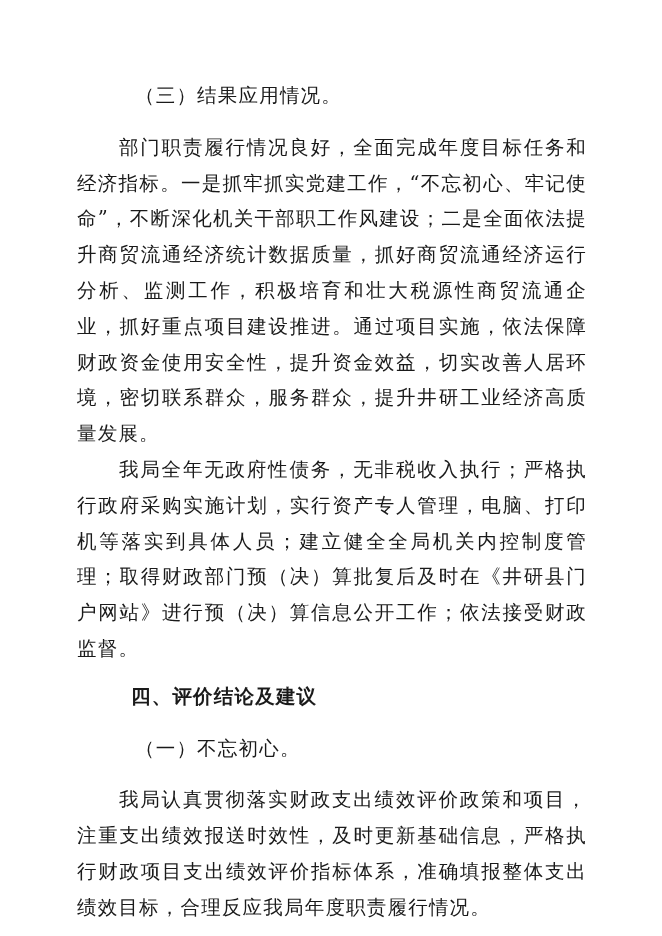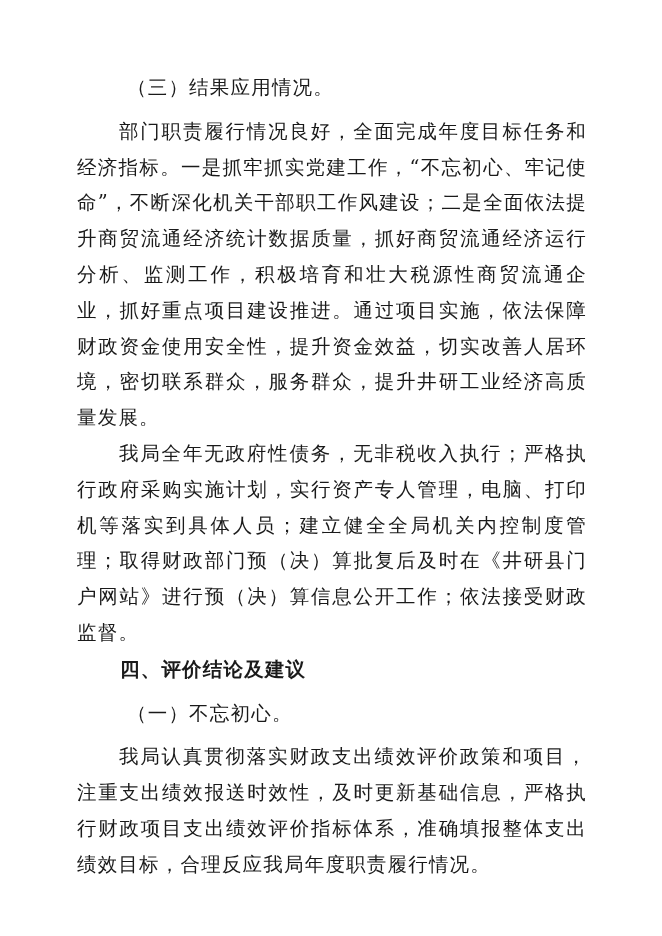--- a/index.html
+++ b/index.html
@@ -5,22 +5,22 @@
   html, body { margin: 0; padding: 0; background: #ffffff; }
   body { width: 662px; height: 936px; position: relative; overflow: hidden; }
   .page {
     position: absolute; left: 77px; top: 62px; width: 510px;
     font-family: "DejaVu Serif", "Liberation Serif", serif;
     font-size: 19.5px; line-height: 35.8px; color: #1a1a1a;
     text-align: justify; letter-spacing: 1.2px;
   }
   .p { margin: 0; }
   .indent { text-indent: 42px; }
-  .h1 { font-family: "DejaVu Sans", "Liberation Sans", sans-serif; font-weight: bold; text-indent: 42px; margin: 1px; }
-  .h2 { text-indent: 42px; margin: 8px; }
+  .h1 { font-family: "DejaVu Sans", "Liberation Sans", sans-serif; font-weight: bold; text-indent: 42px; margin: 12px; }
+  .h2 { text-indent: 42px; margin: 16px; }
 </style>
 </head>
 <body>
 
 <div class="page">
   <p class="h2">（三）结果应用情况。</p>
   <p class="p indent">部门职责履行情况良好，全面完成年度目标任务和经济指标。一是抓牢抓实党建工作，“不忘初心、牢记使命”，不断深化机关干部职工作风建设；二是全面依法提升商贸流通经济统计数据质量，抓好商贸流通经济运行分析、监测工作，积极培育和壮大税源性商贸流通企业，抓好重点项目建设推进。通过项目实施，依法保障财政资金使用安全性，提升资金效益，切实改善人居环境，密切联系群众，服务群众，提升井研工业经济高质量发展。</p>
   <p class="p indent">我局全年无政府性债务，无非税收入执行；严格执行政府采购实施计划，实行资产专人管理，电脑、打印机等落实到具体人员；建立健全全局机关内控制度管理；取得财政部门预（决）算批复后及时在《井研县门户网站》进行预（决）算信息公开工作；依法接受财政监督。</p>
   <p class="h1">四、评价结论及建议</p>
   <p class="h2">（一）不忘初心。</p>

